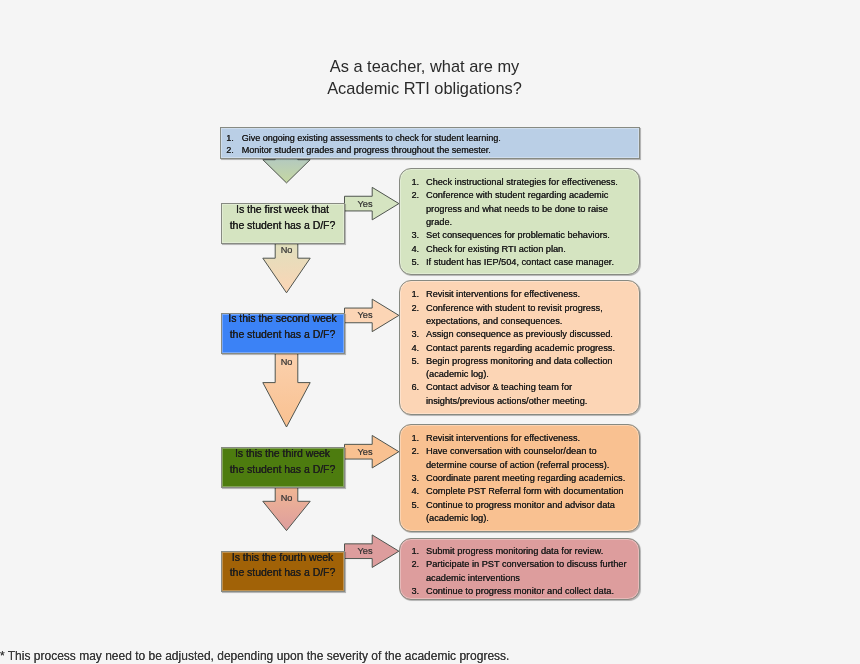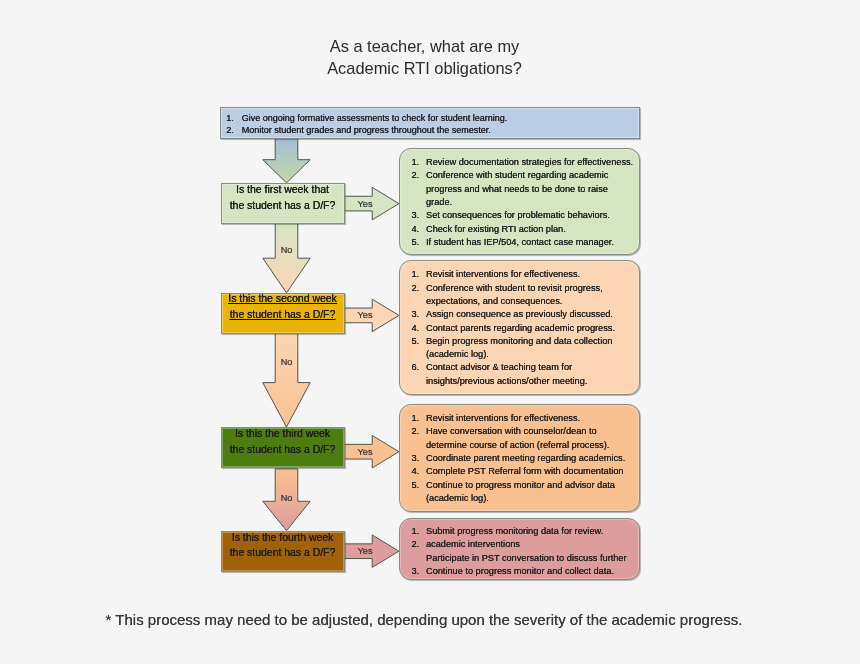--- a/index.html
+++ b/index.html
@@ -1,19 +1,19 @@
 <!DOCTYPE html>
 <html><head>
 <meta charset="utf-8">
 <style>
   html,body{margin:0;padding:0;}
   body{width:860px;height:664px;background:#f5f5f5;
        font-family:"Liberation Sans",sans-serif;overflow:hidden;}
   #stage{position:relative;width:860px;height:664px;background:#f5f5f5;}
-  .abs{position:absolute;}
+  .abs{position:absolute;margin-top:20px;}
 
   
   #title{left:0;top:36.4px;width:849px;text-align:center;
          font-size:16.4px;color:#2a2a2a;line-height:21.2px;}
   #title .b{font-weight:normal;}
 
   
   .box{box-sizing:border-box;border:1px solid #878a82;}
   .shadowed{box-shadow:1px 1px 0.7px -0.3px rgba(0,0,0,0.26),
                        inset 0 0 0 1px rgba(255,255,255,0.30);}
@@ -36,22 +36,22 @@
              font-size:9.2px;color:#1f1f1f;line-height:13.3px;
              text-shadow:0 0 0.5px rgba(25,25,25,0.8), 0.2px 0 0.2px rgba(25,25,25,0.4);}
   ol.nums li .n{position:absolute;left:0;top:0;width:10px;text-align:left;}
   ol.nums li .tl{white-space:nowrap;}
 
   #topbox ol.nums li{padding-left:15.4px;font-size:9.0px;line-height:11.6px;}
 
   #foot, .lbltxt{text-shadow:0 0 0.6px rgba(25,25,25,0.85);}
 
   
-  #foot{left:0;top:614px;width:848px;text-align:center;
-        font-size:15px;color:#3a3a3a;line-height:12px;}
+  #foot{left:0;top:630px;width:848px;text-align:left;
+        font-size:12px;color:#3a3a3a;line-height:12px;}
 
   svg.flow{position:absolute;left:0;top:0;width:860px;height:664px;
            pointer-events:none;}
   .lbl{font-size:9.2px;fill:#333;font-family:"Liberation Sans",sans-serif;
        stroke:#333;stroke-width:0.22px;paint-order:stroke fill;}
 </style>
 </head>
 <body>
 
 <div id="stage">
@@ -94,50 +94,50 @@
       <path d="M 344.5 444.34999999999997 L 372.2 444.34999999999997 L 372.2 435.45 L 398.9 451.7 L 372.2 467.95 L 372.2 459.05 L 344.5 459.05 Z" fill="#f9c191" stroke="#4f544f" stroke-width="1"></path>
       <text x="365" y="454.7" text-anchor="middle" class="lbl">Yes</text>
       <path d="M 344.5 543.85 L 372.2 543.85 L 372.2 534.95 L 398.9 551.2 L 372.2 567.45 L 372.2 558.5500000000001 L 344.5 558.5500000000001 Z" fill="#dd9d9d" stroke="#4f544f" stroke-width="1"></path>
       <text x="365" y="554.2" text-anchor="middle" class="lbl">Yes</text>
     </svg>
 
   <div class="abs box shadowed" id="topbox">
     <ol class="nums">
         <li>
           <span class="n">1.</span>
-          <div class="tl">Give ongoing formative assessments to check for student learning.</div>
+          <div class="tl">Give ongoing existing assessments to check for student learning.</div>
         </li>
         <li>
           <span class="n">2.</span>
           <div class="tl">Monitor student grades and progress throughout the semester.</div>
         </li>
       </ol>
   </div>
 
 <div class="abs box shadowed dec" style="left: 220.5px; top: 183px; background: rgb(213, 228, 193);">
       <div class="l">Is the first week that</div>
       <div class="l">the student has a D/F?</div>
     </div>
-    <div class="abs box shadowed dec" style="left: 220.5px; top: 292.5px; background: #eab308; text-decoration: underline;">
+    <div class="abs box shadowed dec" style="left: 220.5px; top: 292.5px; background: #3b82f6;">
       <div class="l">Is this the second week</div>
       <div class="l">the student has a D/F?</div>
     </div>
     <div class="abs box shadowed dec" style="left: 220.5px; top: 427.4px; background: #4d7c0f;">
       <div class="l">Is this the third week</div>
       <div class="l">the student has a D/F?</div>
     </div>
     <div class="abs box shadowed dec" style="left: 220.5px; top: 530.8px; background: #a16207;">
       <div class="l">Is this the fourth week</div>
       <div class="l">the student has a D/F?</div>
     </div>
     <div class="abs act shadowed" style="left: 398.5px; top: 148px; height: 106.6px; padding-top: 7.2px; background: rgb(213, 228, 193);">
       <ol class="nums">
         <li>
           <span class="n">1.</span>
-          <div class="tl">Review documentation strategies for effectiveness.</div>
+          <div class="tl">Check instructional strategies for effectiveness.</div>
         </li>
         <li>
           <span class="n">2.</span>
           <div class="tl">Conference with student regarding academic</div>
           <div class="tl">progress and what needs to be done to raise</div>
           <div class="tl">grade.</div>
         </li>
         <li>
           <span class="n">3.</span>
           <div class="tl">Set consequences for problematic behaviors.</div>
@@ -210,22 +210,22 @@
       </ol>
     </div>
     <div class="abs act shadowed" style="left: 398.5px; top: 517.7px; height: 61.9px; padding-top: 6.3px; background: rgb(221, 157, 157);">
       <ol class="nums">
         <li>
           <span class="n">1.</span>
           <div class="tl">Submit progress monitoring data for review.</div>
         </li>
         <li>
           <span class="n">2.</span>
+          <div class="tl">Participate in PST conversation to discuss further</div>
           <div class="tl">academic interventions</div>
-          <div class="tl">Participate in PST conversation to discuss further</div>
         </li>
         <li>
           <span class="n">3.</span>
           <div class="tl">Continue to progress monitor and collect data.</div>
         </li>
       </ol>
     </div>
     <div class="abs" id="foot">* This process may need to be adjusted, depending upon the severity of the academic progress.</div>
   </div>
 

